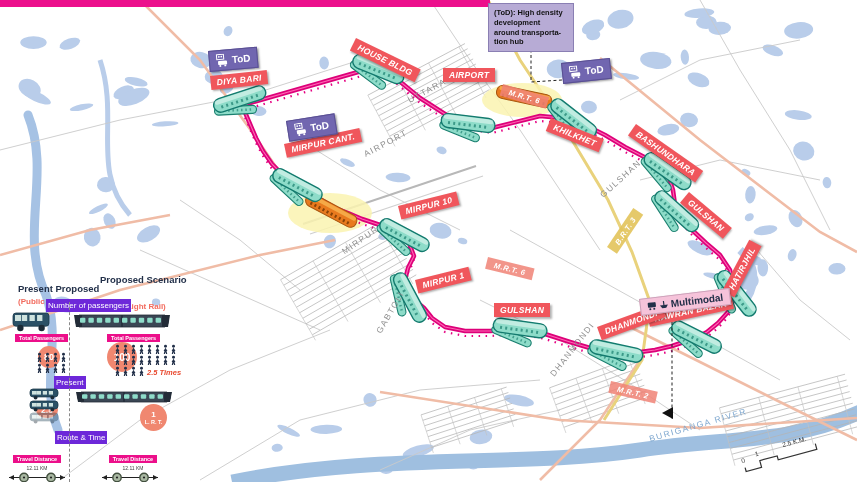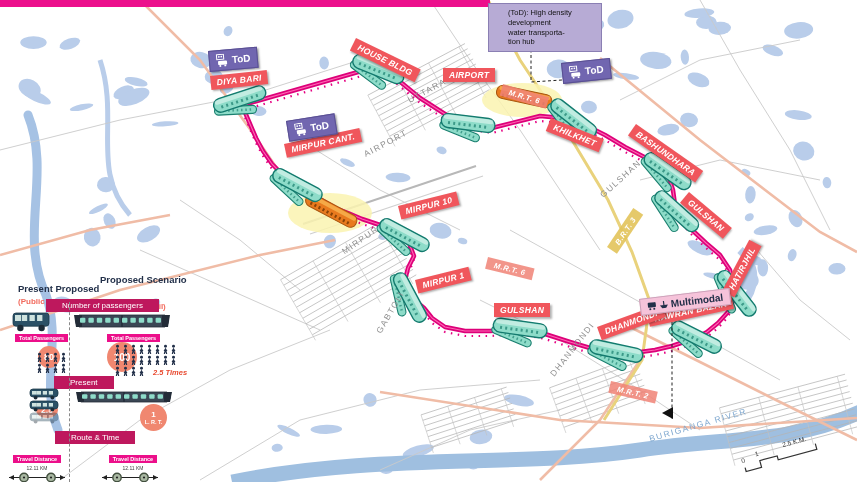--- a/index.html
+++ b/index.html
@@ -18,36 +18,36 @@
   .mrt-salmon{background:rgba(240,130,118,.85);}
   .mrt-yellow{background:rgba(226,195,90,.9);}
   .area-label{color:#8f8f8f;font-size:8.5px;letter-spacing:1.5px;white-space:nowrap;
               transform-origin:left top;}
   .water-label{color:#7ea7cf;}
   
   .tod-tag{background:#7166b0;color:#fff;font-weight:bold;font-size:10px;display:flex;
            align-items:center;gap:3px;padding:3px 6px;box-shadow:1.5px 1.5px 2px rgba(0,0,0,.35);
            transform-origin:left top;border:1px solid #5a5093;}
   
-  .note{font-size:7.5px;font-weight:normal;color:#111;line-height:1.3;padding:4px 19px;}
+  .note{font-size:7.5px;font-weight:bold;color:#111;line-height:1.3;padding:4px 5px;}
   .note-purple{background:#b7abd5;border:1px solid #8a7fb3;width:74px;}
   .note-pink{background:#f8cade;border:1px solid #d96fa8;width:84px;}
   .mm-tag{background:#f6c3da;border:1px solid #caa0b8;color:#223049;font-weight:bold;font-size:10px;
           display:flex;align-items:center;gap:2px;padding:2px 6px;transform-origin:left top;
           box-shadow:1px 1px 2px rgba(0,0,0,.25);}
   
   .lg-title{font-size:9.5px;font-weight:bold;color:#223049;}
   .lg-sub{font-size:8px;font-weight:bold;color:#f26b5e;}
-  .lg-section{background:#be185d;color:#fff;font-size:8px;padding:2px 16px;white-space:nowrap;}
+  .lg-section{background:#6d28d9;color:#fff;font-size:8px;padding:2px 2px;white-space:nowrap;}
   .lg-badge{background:#ec0f8a;color:#fff;font-size:5.5px;font-weight:bold;padding:1px 4px;
             white-space:nowrap;}
   .lg-circle{background:#f08770;color:#fff;font-weight:bold;border-radius:50%;display:flex;
              flex-direction:column;align-items:center;justify-content:center;text-align:center;margin-left:28px;}
   .persons{display:flex;flex-wrap:wrap;align-items:flex-end;}
-  .times{color:#e8492f;font-weight:bold;font-size:7.5px;font-style:italic;margin-left:8px;}
+  .times{color:#e8492f;font-weight:bold;font-size:7.5px;font-style:italic;margin-left:2px;}
   .tr-dist{font-size:5px;color:#444;text-align:center;}
   .divider{border-left:1.3px dashed #888;}
 </style>
 </head>
 <body>
 
 <div class="canvas">
 
   <svg id="map-svg" class="abs" width="857" height="482" viewBox="0 0 857 482" style="left:0;top:0">
       <ellipse cx="698.4761145943776" cy="79.83314025402069" rx="11.405541333602741" ry="6.631103451829404" fill="#b9cdea" transform="rotate(21 698.4761145943776 79.83314025402069)"></ellipse>
@@ -432,21 +432,21 @@
       <div class="abs area-label" style="left: 340px; top: 248px; transform: rotate(-35deg); transform-origin: left top;">MIRPUR</div>
       <div class="abs area-label" style="left: 598px; top: 192px; transform: rotate(-42deg); transform-origin: left top;">GULSHAN</div>
       <div class="abs area-label" style="left: 374px; top: 330px; transform: rotate(-60deg); transform-origin: left top;">GABTOLI</div>
       <div class="abs area-label" style="left: 548px; top: 372px; transform: rotate(-52deg); transform-origin: left top;">DHANMONDI</div>
       <div class="abs area-label water-label" style="left: 648px; top: 434px; transform: rotate(-16deg); transform-origin: left top;">BURIGANGA RIVER</div>
     </div>
 
   <div class="abs note note-purple" style="left:488px;top:3px">
     <div>(ToD): High density</div>
     <div>development</div>
-    <div>water transporta-</div>
+    <div>around transporta-</div>
     <div>tion hub</div>
   </div>
 
 
   <div class="abs mm-tag" style="left:639px;top:299px;transform:rotate(-7deg)">
     <span>
       <svg width="10" height="9">
           <rect x="1" y="1" width="8" height="5" rx="1" fill="#223049"></rect>
           <circle cx="3" cy="7.6" r="1" fill="#223049"></circle>
           <circle cx="7" cy="7.6" r="1" fill="#223049"></circle>

